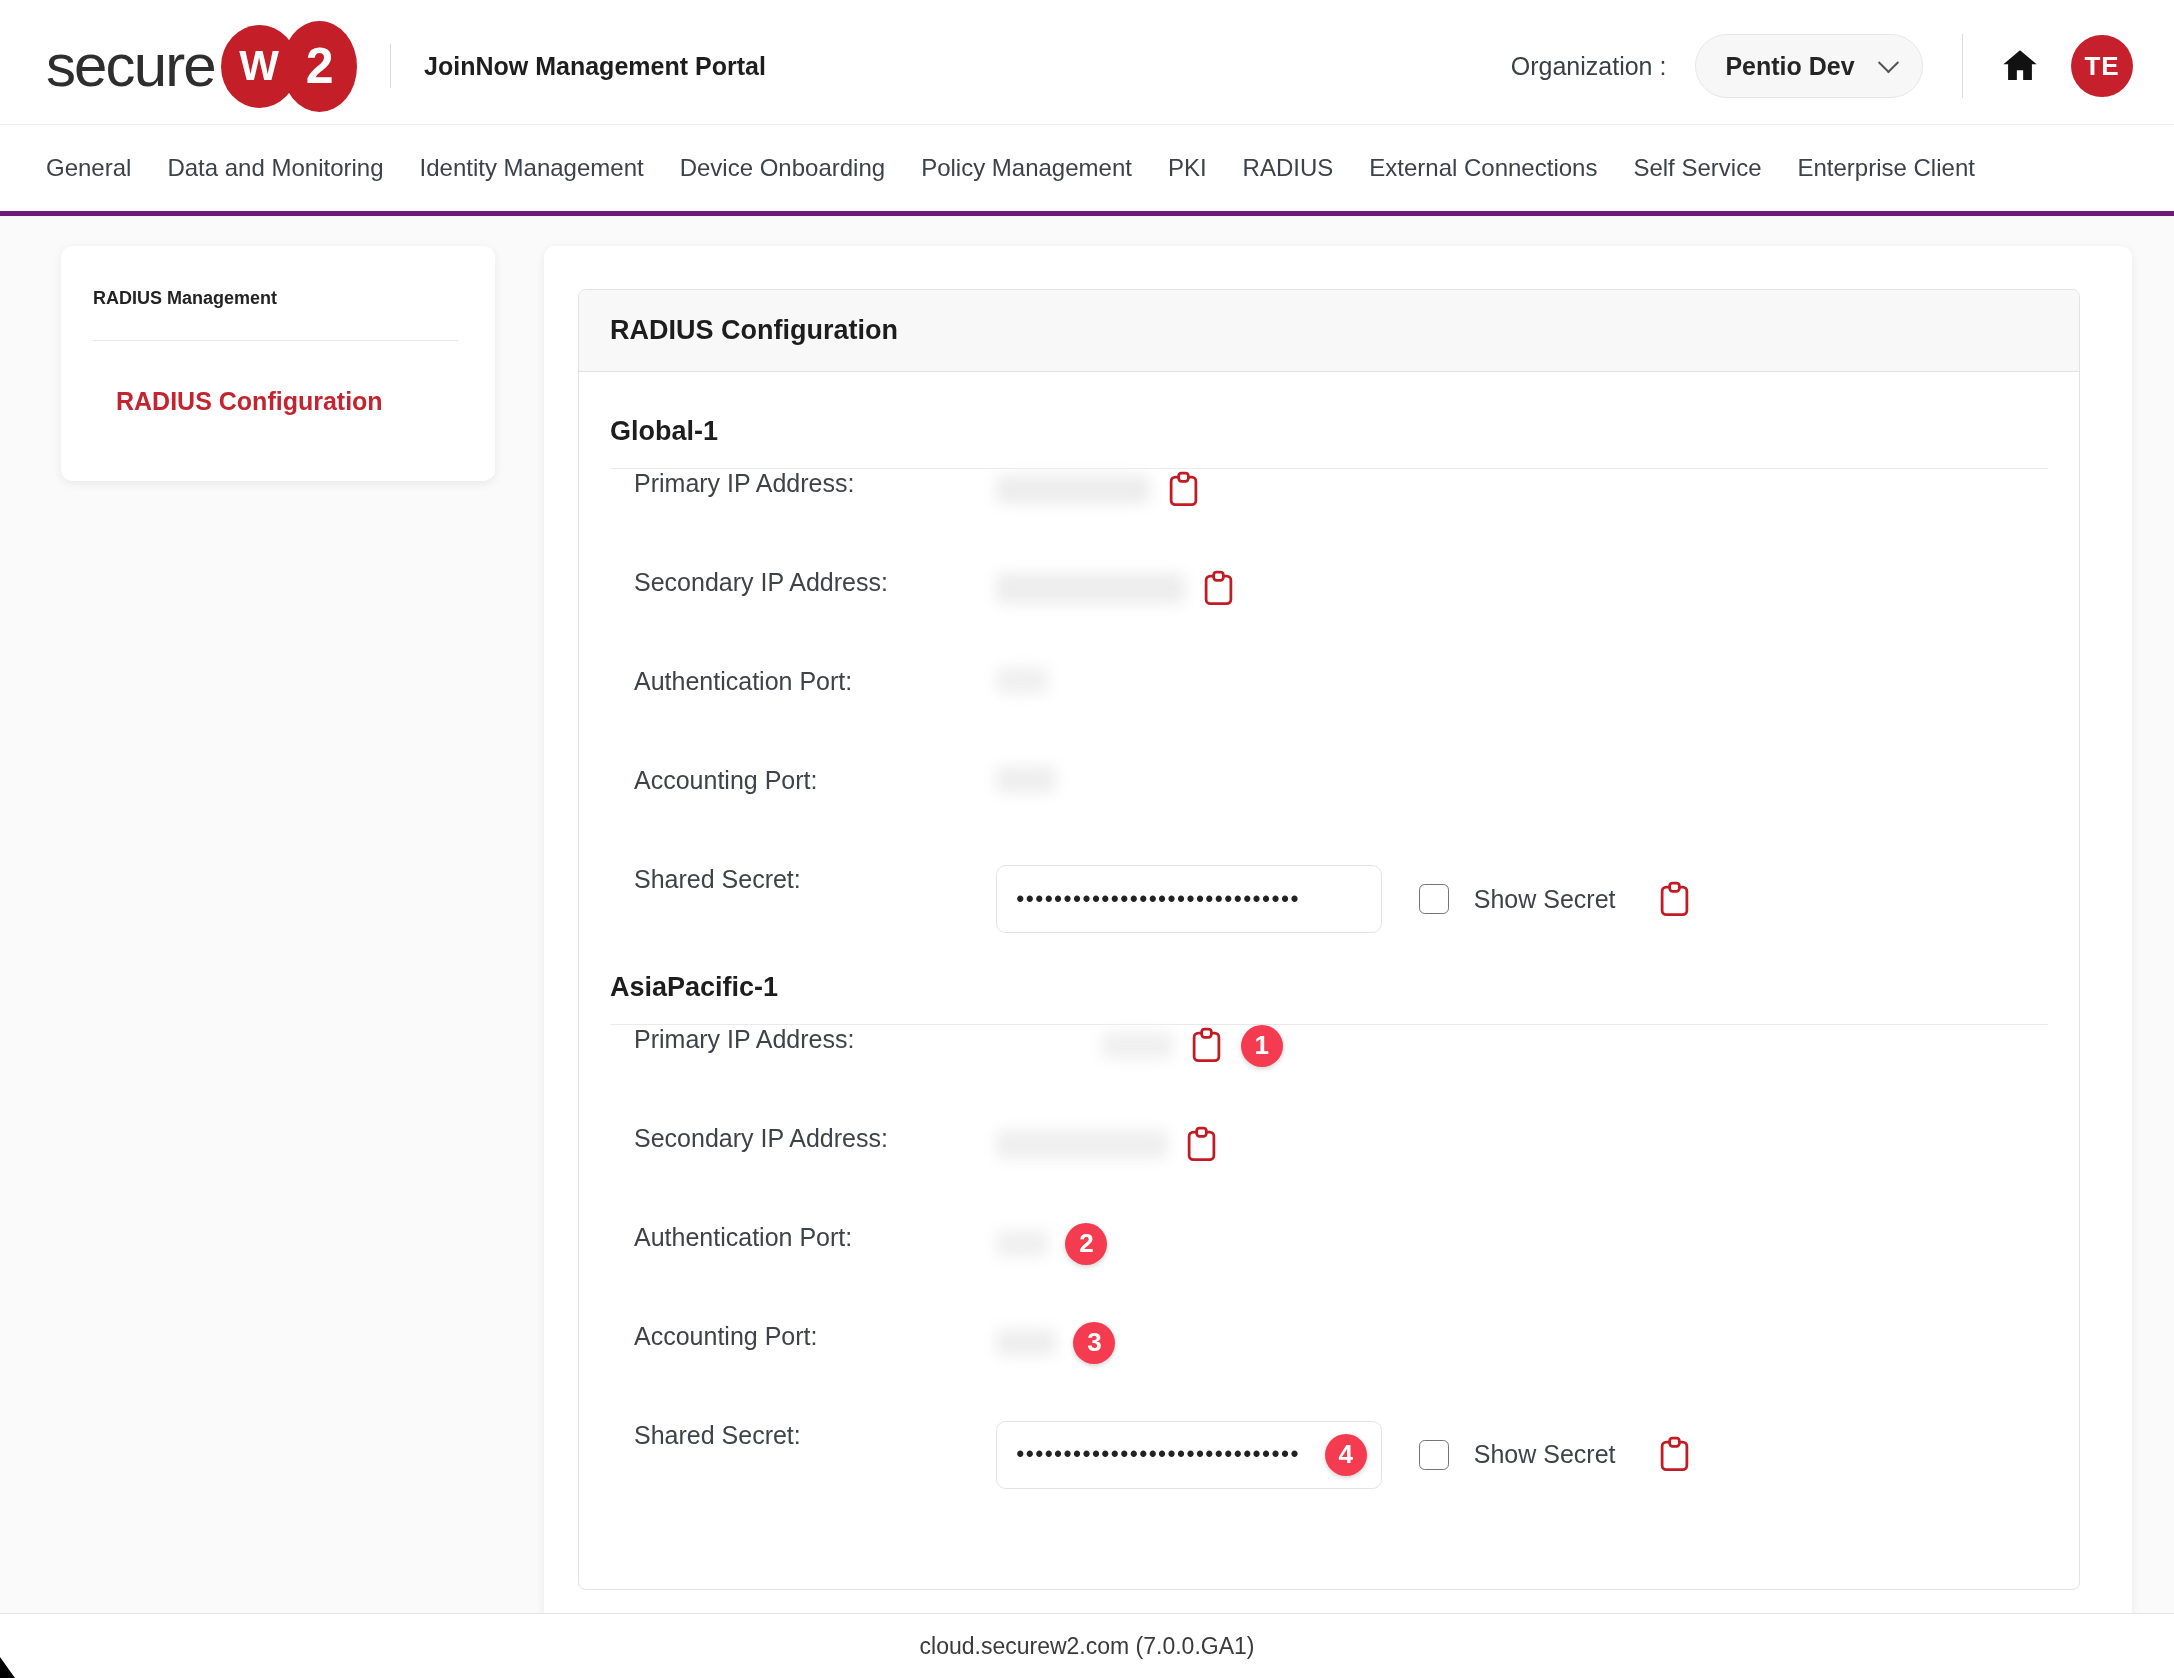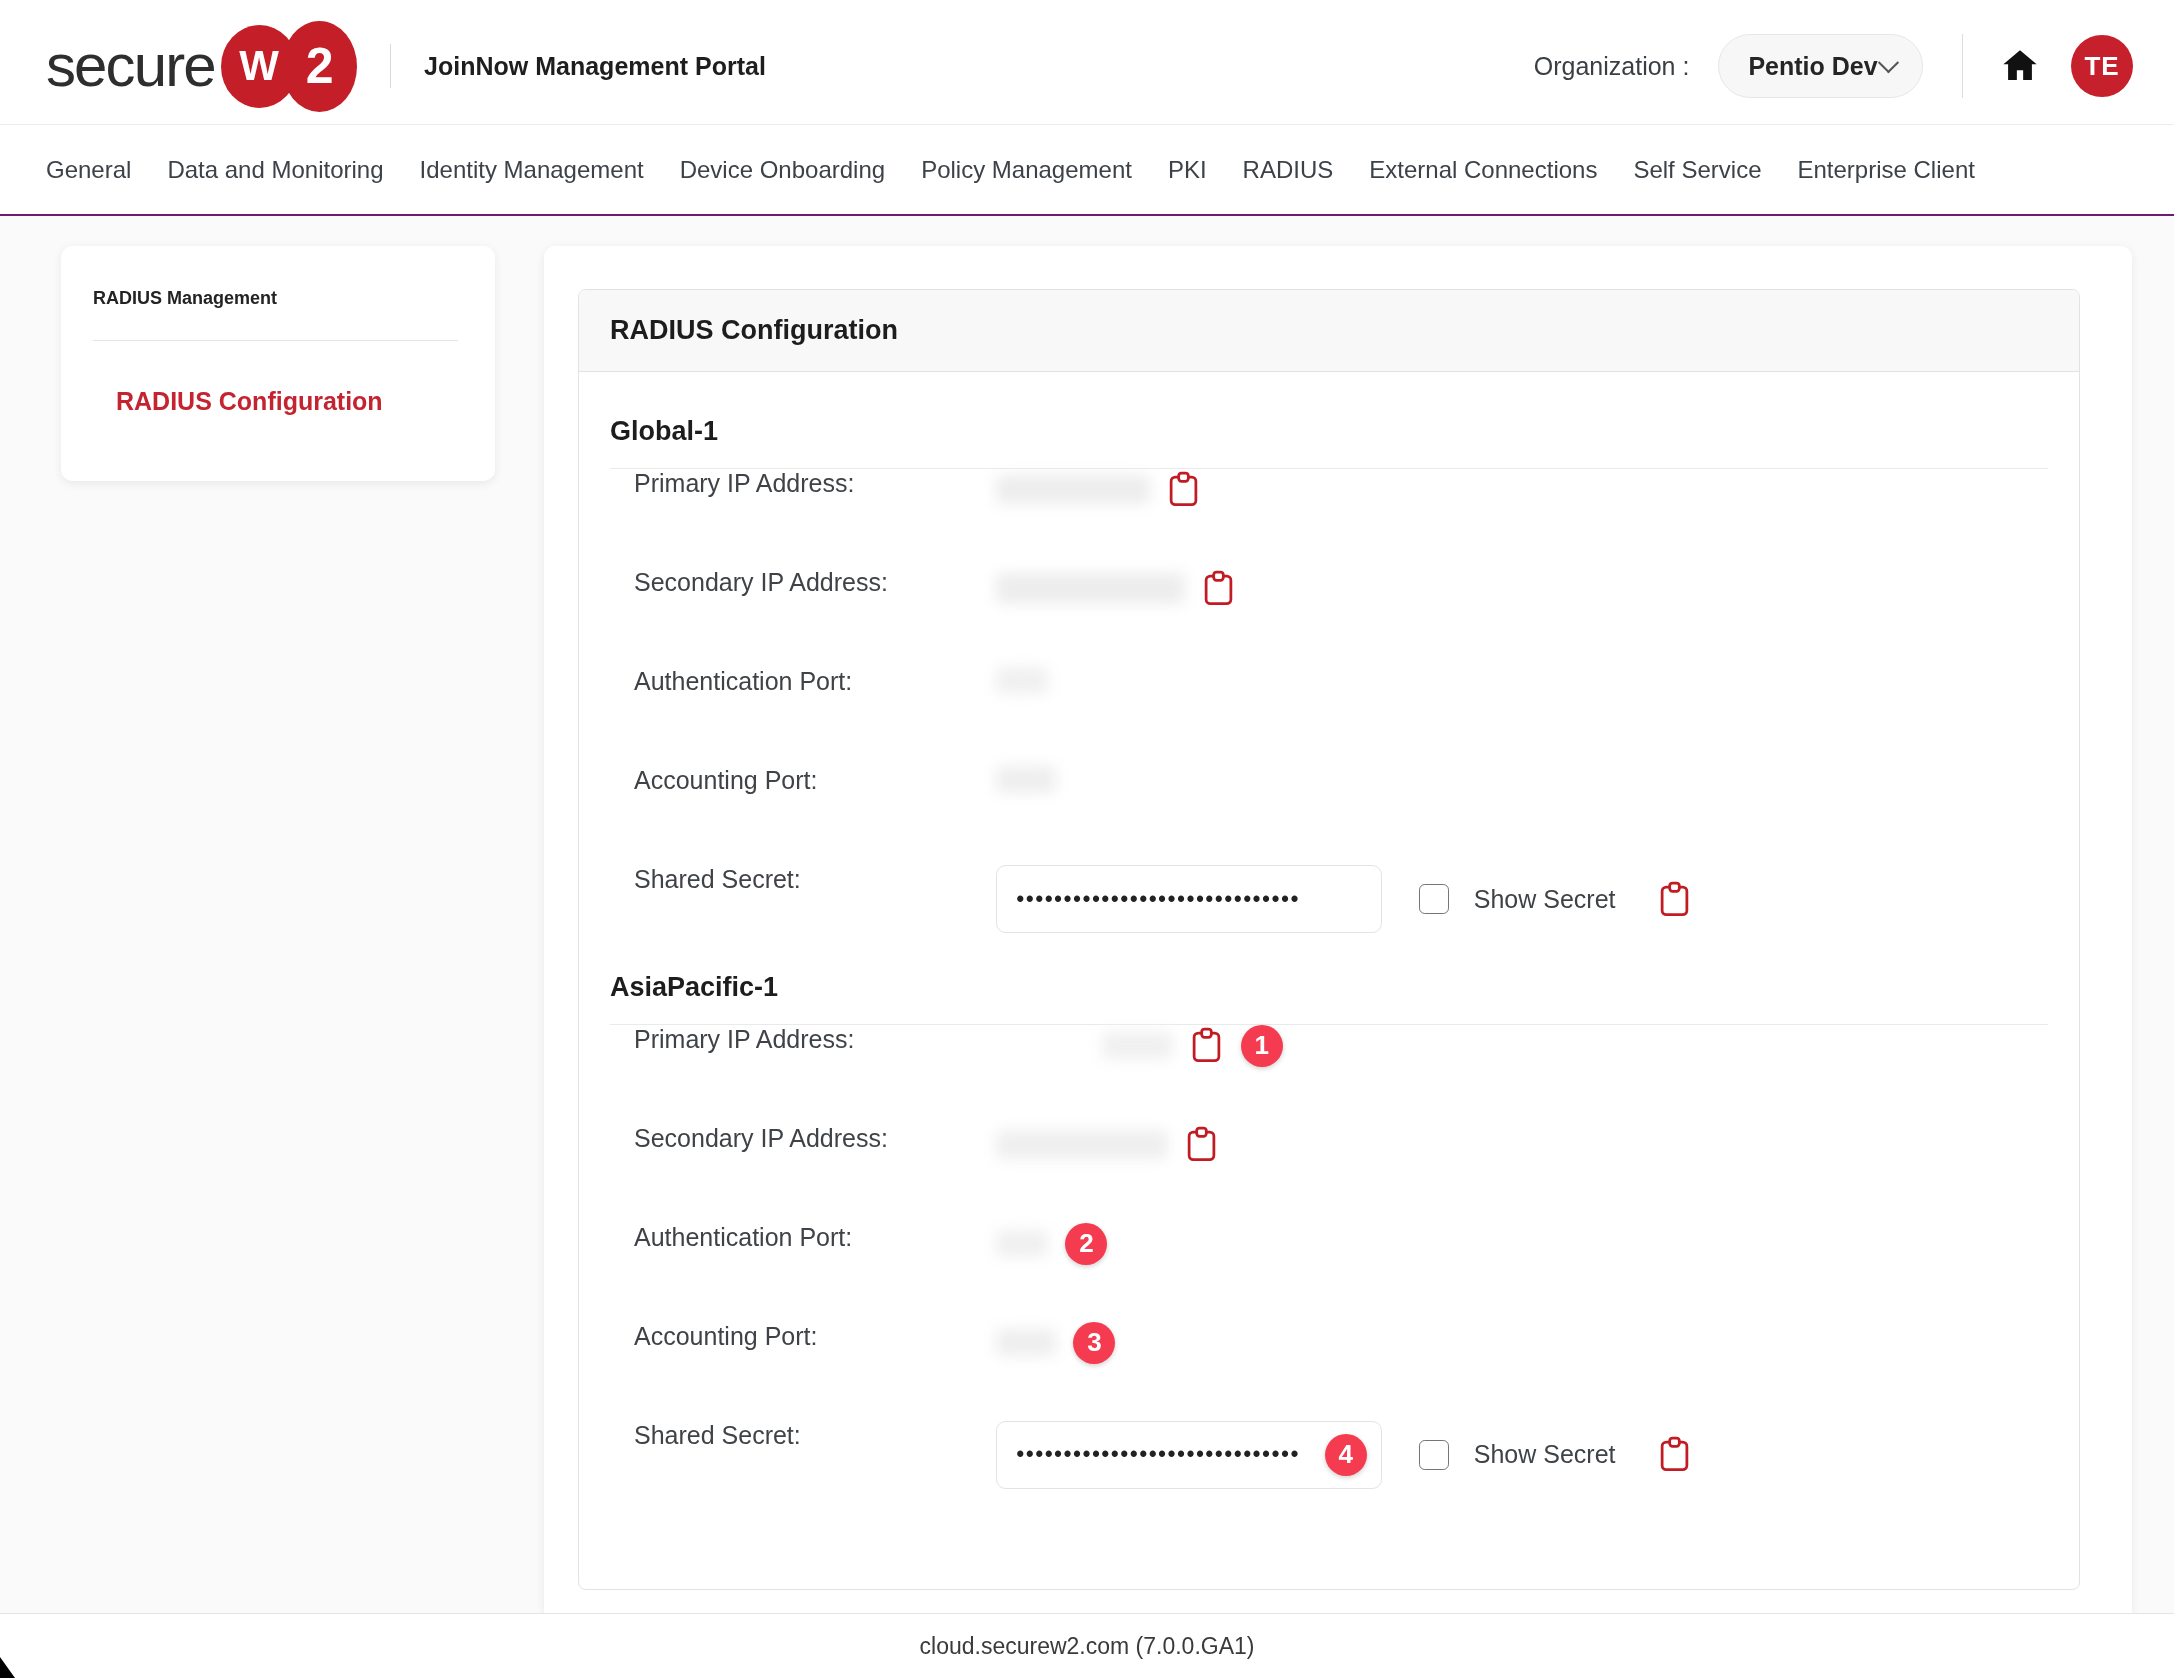--- a/index.html
+++ b/index.html
@@ -26,39 +26,39 @@
   }
   .logo-bubble.w { width: 77px; height: 83px; font-size: 42px; z-index: 1; }
   .logo-bubble.two { width: 75px; height: 91px; font-size: 50px; margin-left: -15.4px; }
   .header-divider { width: 1px; height: 44px; background: #d9d9d9; margin: 0 33px; }
   .portal-title { font-size: 25px; font-weight: 700; color: #1e1e1e; }
   .header-right { margin-left: auto; display: flex; align-items: center; }
   .org-label { font-size: 25px; color: #3a3f44; }
   .org-pill {
     margin-left: 29px; background: #f7f7f7; border: 1px solid #e7e7e7;
     border-radius: 39px; padding: 16.4px 29px; display: flex; align-items: center;
-    cursor: pointer;
+    gap: 23px; cursor: pointer;
   }
   .org-pill-value { font-size: 25px; font-weight: 700; color: #252525; }
   .chevron {
     width: 15.4px; height: 15.4px; border-right: 2.9px solid #555; border-bottom: 2.9px solid #555;
     transform: rotate(45deg) translateY(-3.9px);
   }
   .vert-sep { width: 1px; height: 64px; background: #ddd; margin: 0 35px 0 39px; }
   .home-btn { cursor: pointer; display: flex; align-items: center; }
   .avatar {
     width: 62px; height: 62px; border-radius: 50%; background: #c5202b;
     color: #fff; font-size: 26px; display: flex; align-items: center;
     justify-content: center; margin-left: 29px; cursor: pointer; letter-spacing: 1px; font-weight: bold;
   }
 
   
   .nav {
     height: 91px; background: #fff; display: flex; align-items: center;
-    padding-left: 46px; border-bottom: 2px solid #701a75; gap: 36px;
+    padding-left: 46px; border-bottom: 5px solid #701a75; gap: 36px;
   }
   .nav-item { font-size: 24px; color: #3c4248; cursor: pointer; white-space: nowrap; }
 
   
   .page { position: absolute; top: 216px; left: 0; right: 0; bottom: 65px; background: #fafafa; }
   .side-card {
     position: absolute; left: 61px; top: 30px; width: 434px; height: 235px;
     background: #fff; border-radius: 11.6px; box-shadow: 0 2.9px 9.7px rgba(0,0,0,.07);
     padding: 42px 37px 0 32px;
   }

